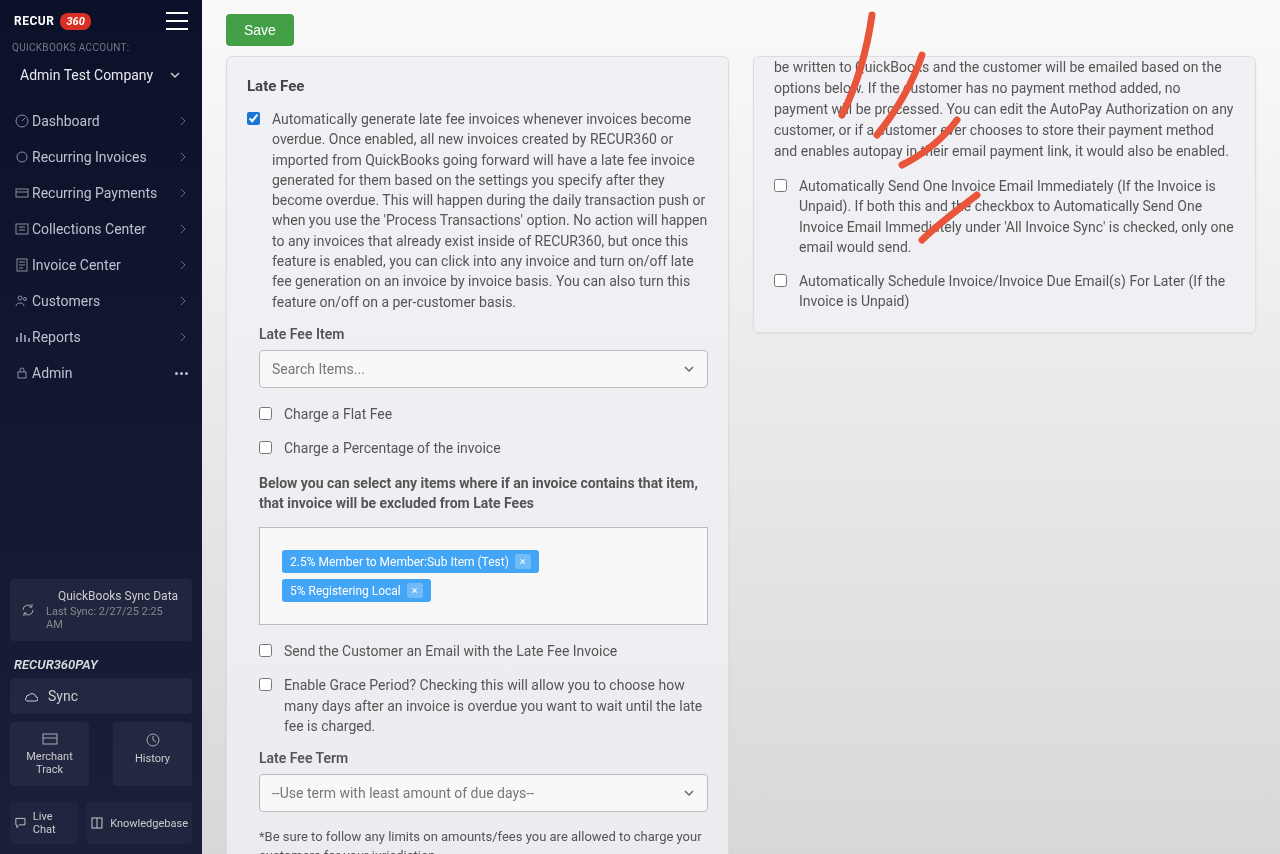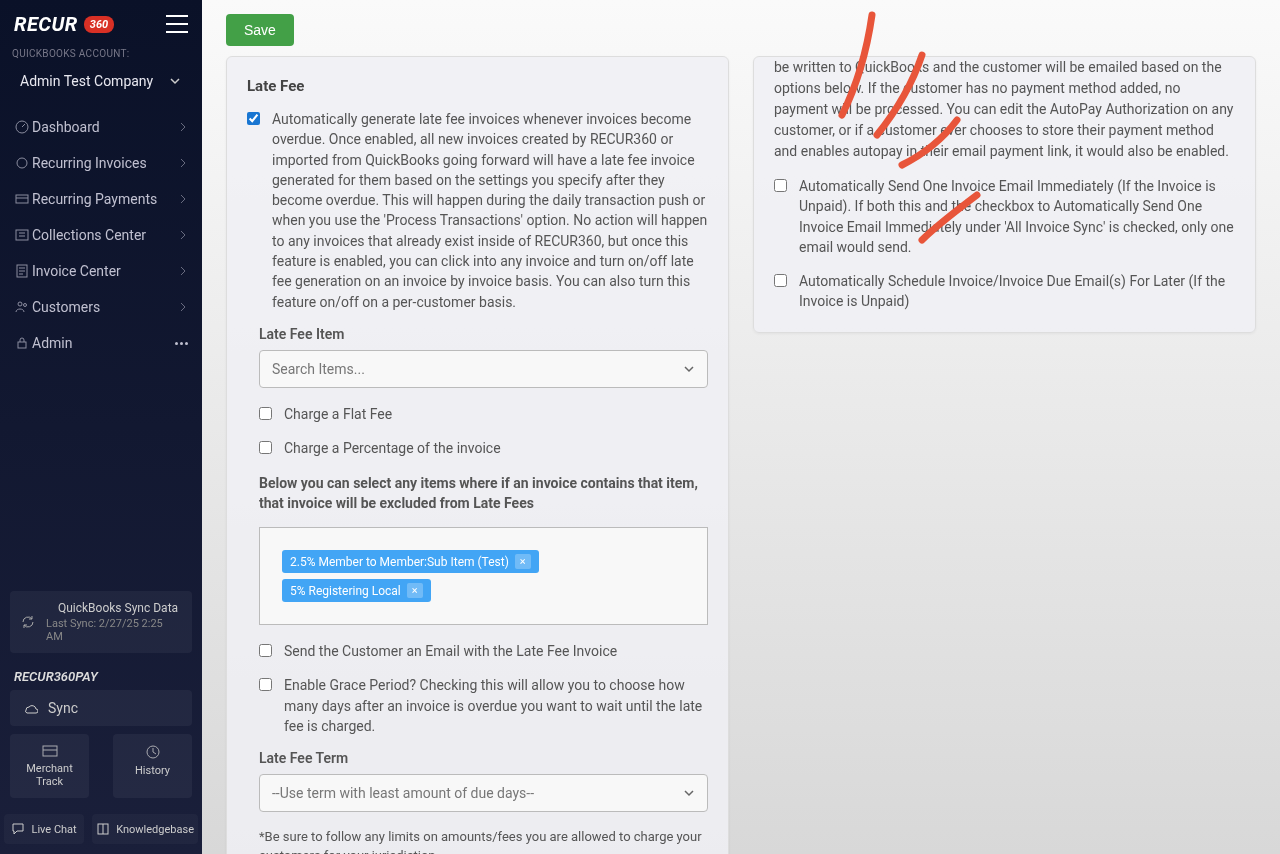--- a/index.html
+++ b/index.html
@@ -3,21 +3,21 @@
 <meta charset="utf-8">
 <style>
 * { margin: 0; padding: 0; box-sizing: border-box; }
 body { font-family: -apple-system, BlinkMacSystemFont, 'Segoe UI', Roboto, sans-serif; font-size: 14px; color: #333; background: #f5f5f5; overflow-x: hidden; }
 .app { display: flex; height: 854px; width: 1280px; position: relative; }
 
 
 .sidebar { width: 202px; background: linear-gradient(180deg, #0a1128 0%, #1a1f3a 100%); color: #aab; display: flex; flex-direction: column; flex-shrink: 0; }
 .sidebar-header { display: flex; align-items: center; justify-content: space-between; padding: 12px 14px; }
 .logo { display: flex; align-items: center; gap: 6px; }
-.logo-text { font-weight: 700; font-size: 20px; color: #fff; font-style: italic; letter-spacing: 0.5px; }
+.logo-text { font-weight: 700; font-size: 12px; color: #fff; letter-spacing: 0.5px; }
 .logo-badge { background: #d93025; color: #fff; padding: 2px 6px; border-radius: 8px; font-size: 11px; font-weight: 700; font-style: italic; }
 .hamburger { color: #fff; cursor: pointer; }
 .qb-label { font-size: 10px; color: #778; padding: 0 12px 4px; letter-spacing: 0.3px; }
 .account-selector { margin: 0 8px 10px; padding: 10px 12px; border-radius: 4px; display: flex; justify-content: space-between; align-items: center; cursor: pointer; }
 .account-name { color: #e8e8f0; font-size: 14px; }
 .nav { list-style: none; flex: 1; }
 .nav-item { display: flex; align-items: center; padding: 10px 14px; color: #c0c0d0; cursor: pointer; gap: 2px; }
 .nav-icon { width: 16px; height: 16px; display: flex; align-items: center; justify-content: center; opacity: 0.7; }
 .nav-label { flex: 1; font-size: 14px; }
 .nav-chevron { opacity: 0.5; }
@@ -26,21 +26,21 @@
 .sync-box { margin: 10px 10px; padding: 10px 10px; background: rgba(255,255,255,0.05); border-radius: 4px; }
 .sync-row { display: flex; align-items: center; gap: 10px; }
 .sync-title { font-size: 12px; color: #ccc; margin-left: 12px; }
 .sync-sub { font-size: 11px; color: #888; margin-top: 2px; }
 .pay-section { margin: 6px 10px; }
 .pay-header { font-style: italic; font-weight: 600; font-size: 13px; color: #ddd; margin-bottom: 6px; padding: 0 4px; }
 .sync-button { background: rgba(255,255,255,0.05); border-radius: 4px; padding: 10px 12px; display: flex; align-items: center; gap: 10px; color: #ccc; margin-bottom: 8px; cursor: pointer; }
 .pay-buttons { display: flex; gap: 24px; }
 .pay-btn { flex: 1; background: rgba(255,255,255,0.05); border-radius: 4px; padding: 10px 6px; text-align: center; color: #ccc; font-size: 11px; cursor: pointer; }
 .pay-btn-icon { margin-bottom: 4px; opacity: 0.8; }
-.footer-links { display: flex; gap: 8px; margin: 10px 4px; }
+.footer-links { display: flex; gap: 8px; margin: 10px 10px; }
 .footer-link { flex: 1; display: flex; align-items: center; justify-content: center; gap: 6px; padding: 8px 4px; color: #ccc; font-size: 11px; cursor: pointer; background: rgba(255,255,255,0.03); border-radius: 4px;}
 
 
 .main { flex: 1; background: linear-gradient(180deg, #fafafa 0%, #d8d8d8 100%); overflow-y: auto; position: relative; height: 854px; }
 .main-header { display: flex; justify-content: space-between; align-items: center; padding: 14px 24px 10px; }
 .page-title { font-size: 24px; font-weight: 700; color: #333; }
 .save-btn { background: #43a047; color: #fff; border: none; padding: 8px 18px; border-radius: 4px; font-size: 14px; font-weight: 500; cursor: pointer; }
 .columns { display: flex; gap: 24px; padding: 0 24px 24px; align-items: flex-start; }
 .col { flex: 1; display: flex; flex-direction: column; gap: 24px; }
 .card { background: rgba(240,240,244,0.85); border: 1px solid #ddd; border-radius: 6px; padding: 20px; box-shadow: 0 1px 3px rgba(0,0,0,0.05); }
@@ -157,20 +157,31 @@
             </svg>
           </span>
         <span class="nav-label">Customers</span>
         <svg class="nav-chevron" width="10" height="10" viewBox="0 0 10 10">
             <path d="M3 1l4 4-4 4" stroke="#c0c0d0" fill="none"></path>
           </svg>
       </li>
       <li class="nav-item">
         <span class="nav-icon">
             <svg width="16" height="16" viewBox="0 0 16 16">
+              <path d="M3 13V8M7 13V4M11 13V6M15 13V9" stroke="#c0c0d0" stroke-width="2"></path>
+            </svg>
+          </span>
+        <span class="nav-label">Reports</span>
+        <svg class="nav-chevron" width="10" height="10" viewBox="0 0 10 10">
+            <path d="M3 1l4 4-4 4" stroke="#c0c0d0" fill="none"></path>
+          </svg>
+      </li>
+      <li class="nav-item">
+        <span class="nav-icon">
+            <svg width="16" height="16" viewBox="0 0 16 16">
               <rect x="4" y="7" width="8" height="6" stroke="#c0c0d0" fill="none"></rect>
               <path d="M6 7V5a2 2 0 014 0v2" stroke="#c0c0d0" fill="none"></path>
             </svg>
           </span>
         <span class="nav-label">Admin</span>
         <span class="nav-more">
             <span></span>
             <span></span>
             <span></span>
           </span>

